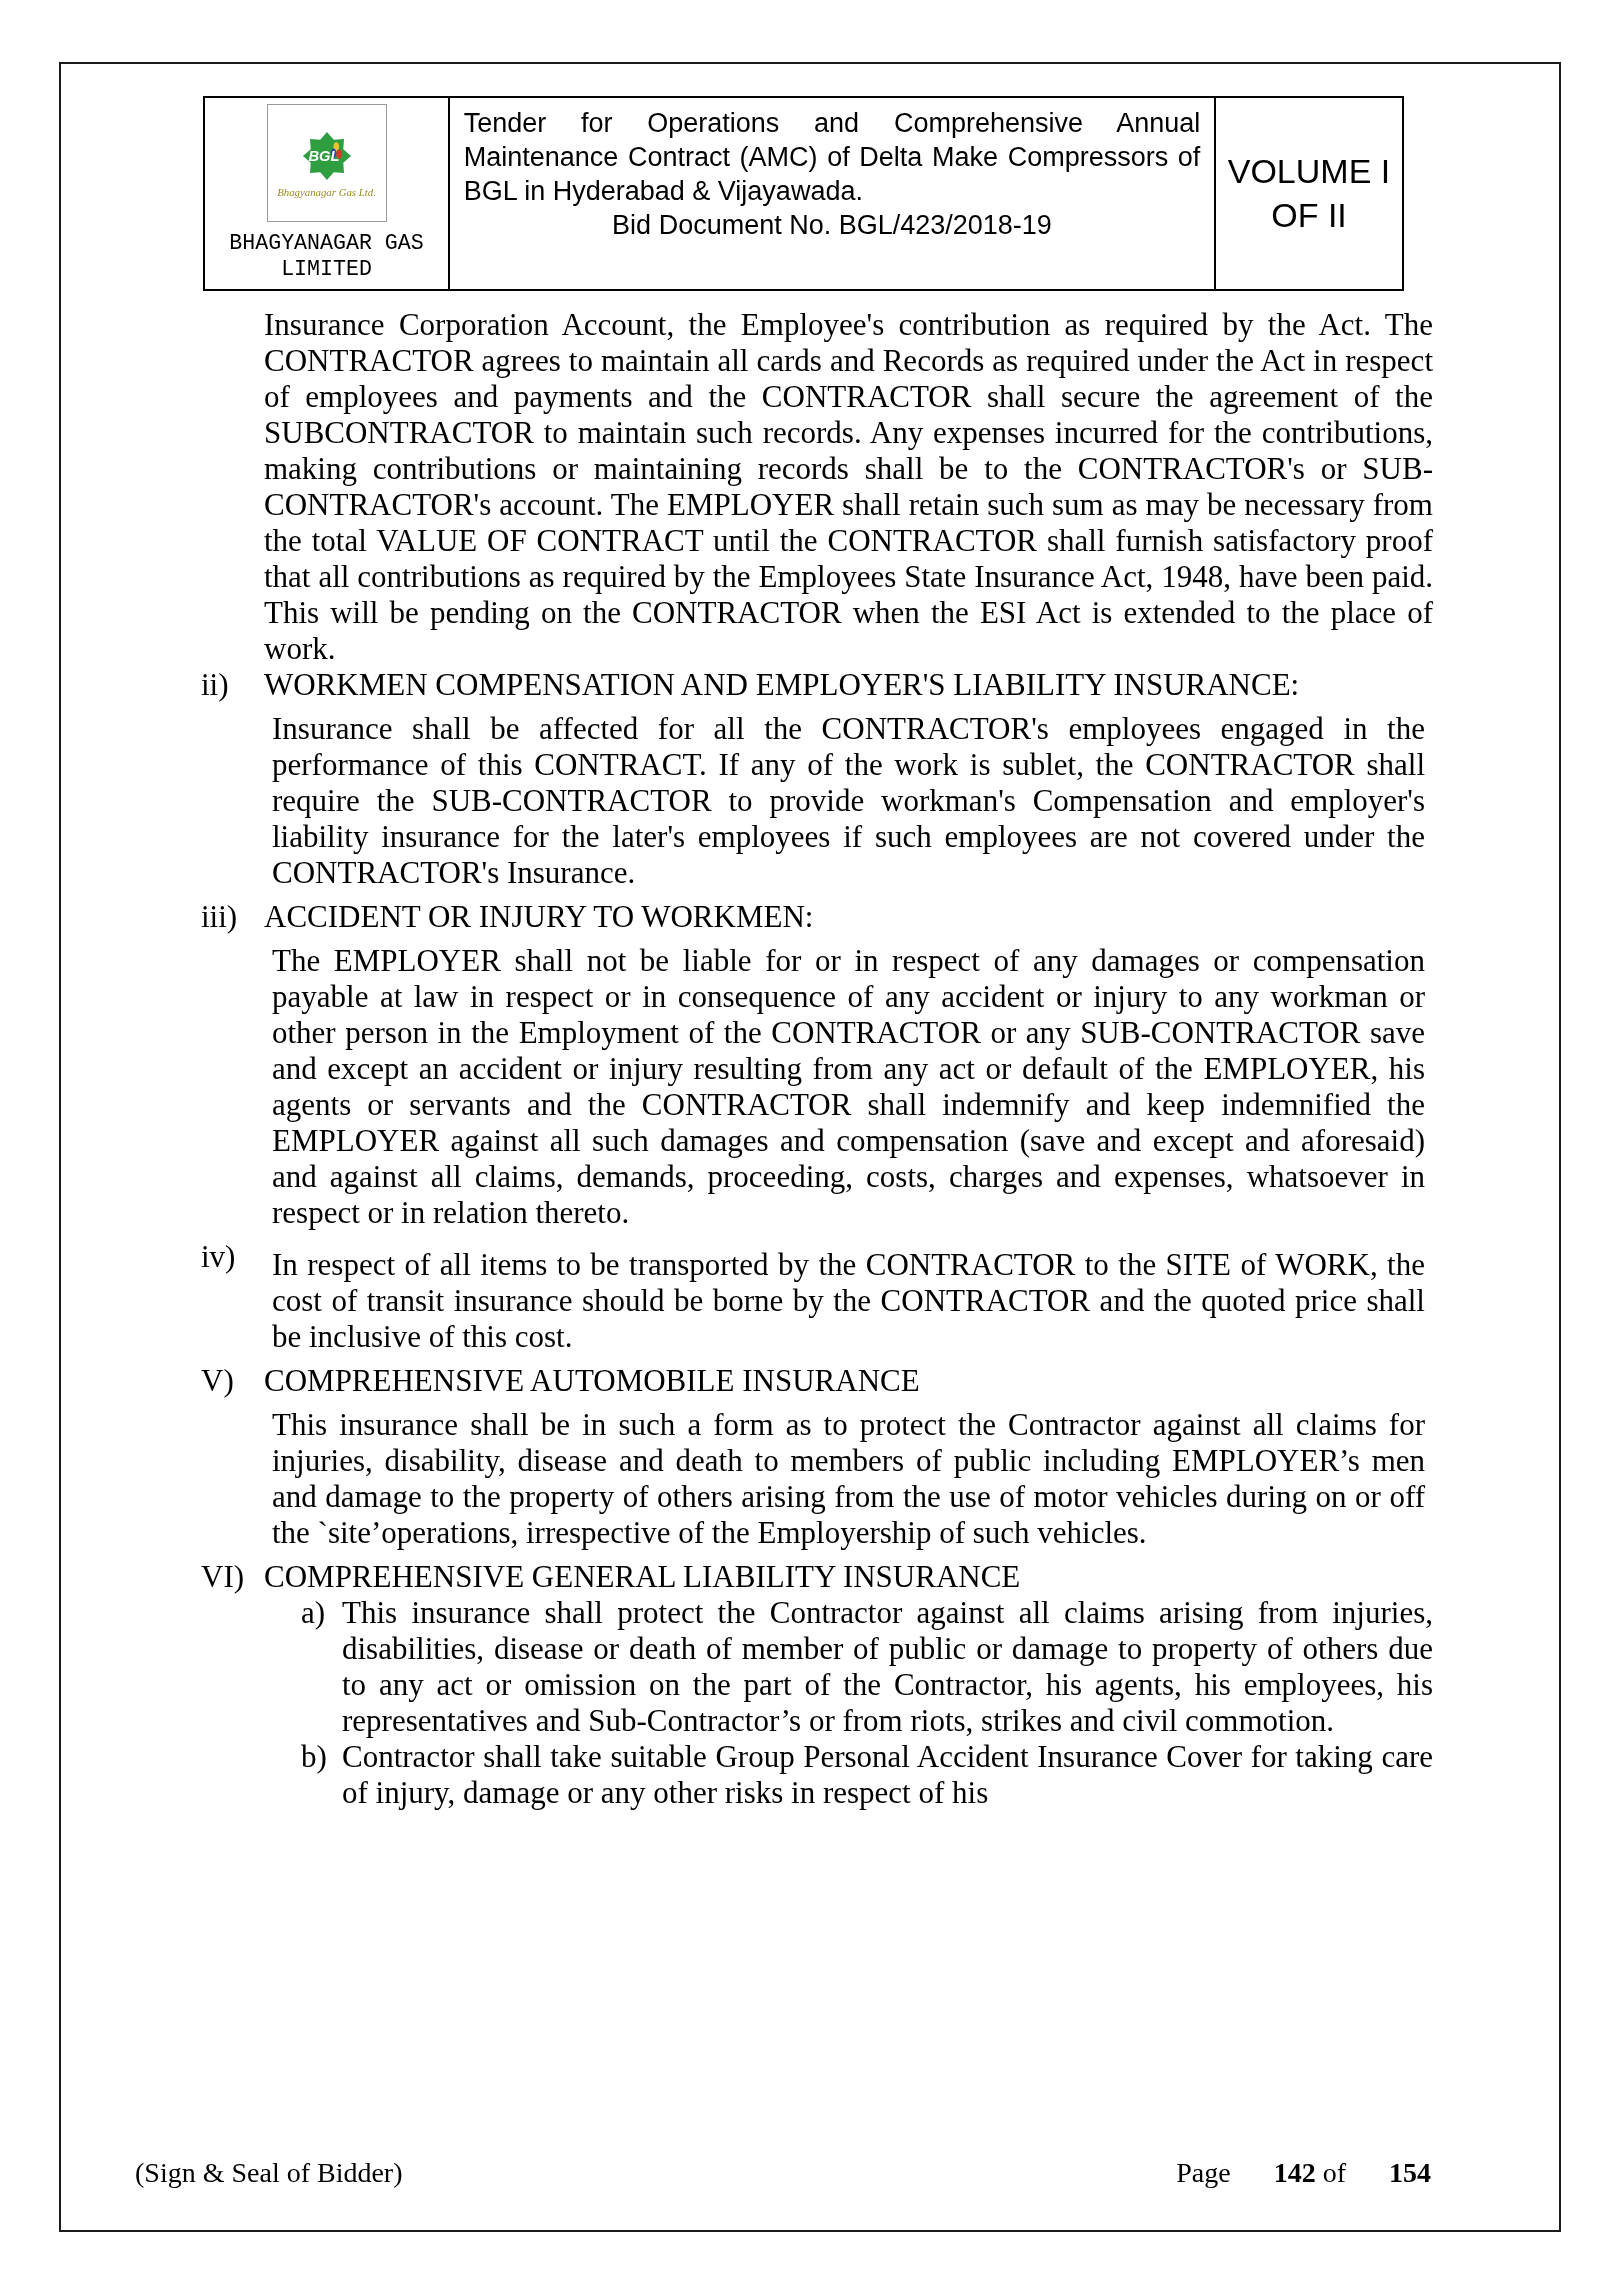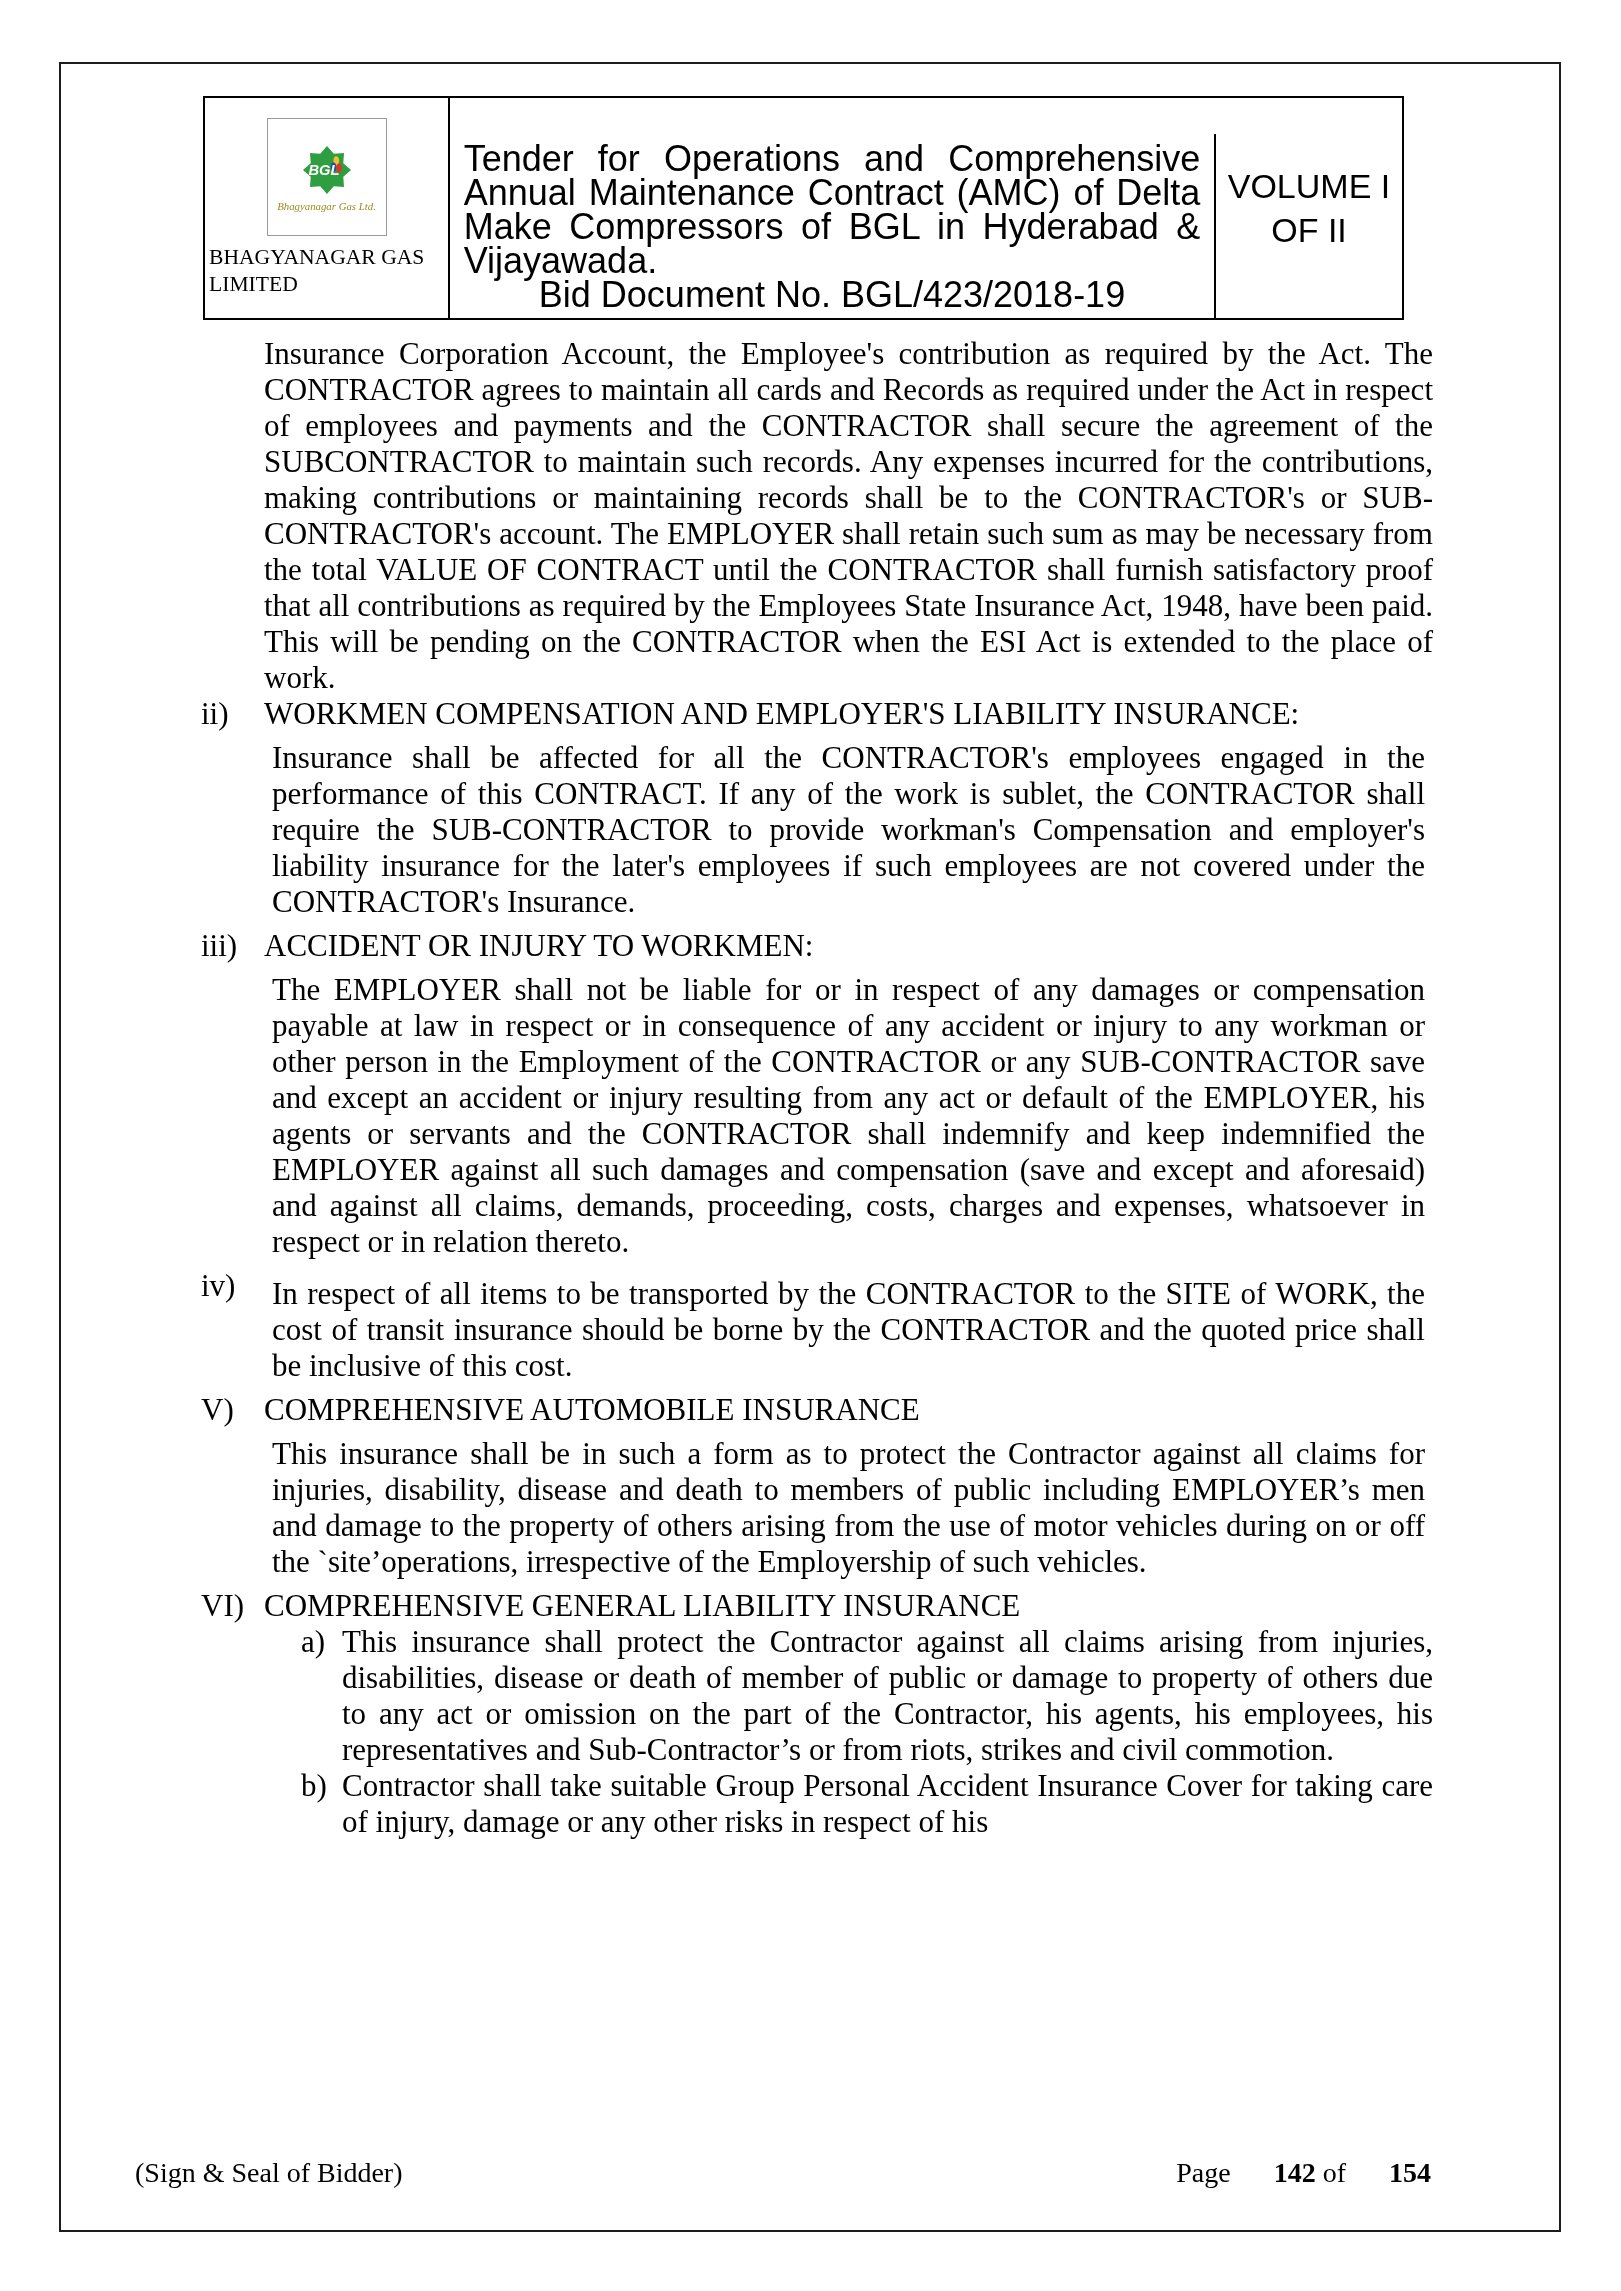--- a/index.html
+++ b/index.html
@@ -42,30 +42,30 @@
     display: flex; align-items: center; justify-content: center;
     color: #ffffff; font-family: "Liberation Sans", sans-serif;
     font-size: 14.7px; font-weight: bold; font-style: italic;
     pointer-events: none;
   }
   .logo-brand {
     font-size: 10.8px; line-height: 12.7px; margin-top: 2px;
     color: #9b8a1f; font-style: italic; white-space: nowrap;
   }
   .company-name {
-    font-family: Liberation Serif, serif;
+    font-family: Liberation Mono, monospace;
     font-size: 21.6px; line-height: 26.5px;
-    width: 235px;
+    text-align: center; width: 235px;
   }
   .title-cell {
     width: 766px; flex-shrink: 0;
     border-right: 2px solid #000;
     padding: 7.8px 13.7px 5.9px 13.7px;
     font-family: "Liberation Sans", sans-serif;
-    font-size: 36px; line-height: 34px; margin-top: 36px;
+    font-size: 27px; line-height: 34px;
   }
   .title-text { text-align: justify; }
   .bid-line { text-align: center; }
   .volume-cell {
     flex: 1;
     display: flex; flex-direction: column;
     align-items: center; justify-content: center;
     font-family: "Liberation Sans", sans-serif;
     font-size: 34px; line-height: 32px;
     text-align: center;

